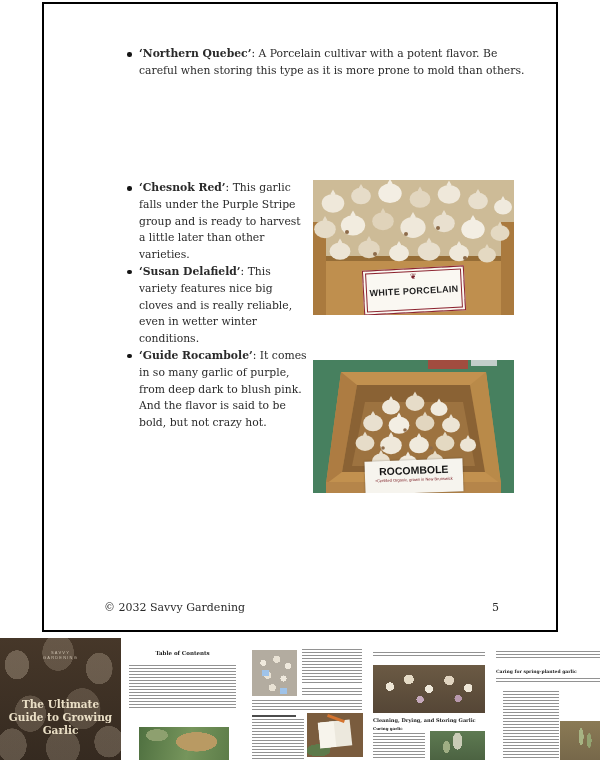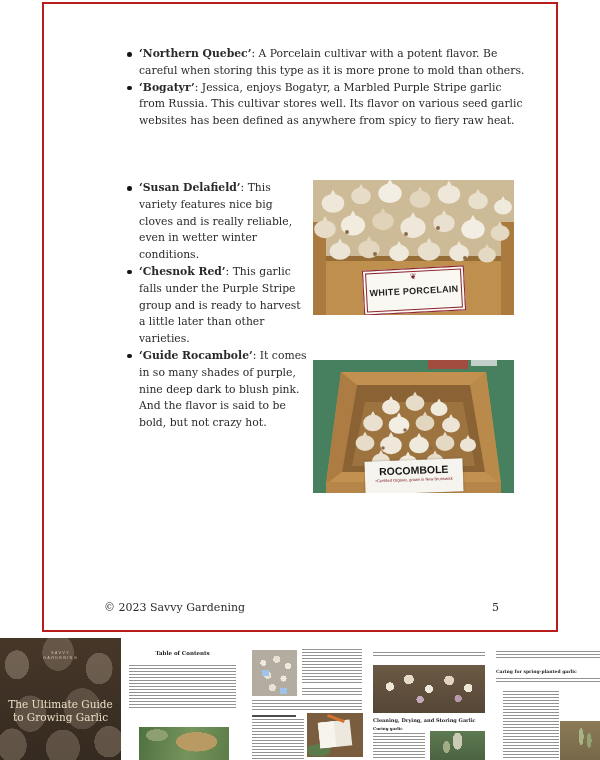--- a/index.html
+++ b/index.html
@@ -2,21 +2,21 @@
 <html><head>
 <meta charset="utf-8">
 <style>
   * { margin:0; padding:0; box-sizing:border-box; }
   html,body { width:600px; height:760px; background:#ffffff; overflow:hidden;
               font-family:"DejaVu Serif", serif; }
   .stage { position:relative; width:600px; height:760px; background:#fff; overflow:hidden; }
 
   
   .doc-page { position:absolute; left:42px; top:2px; width:516px; height:630px;
-              background:#fff; border:2px solid #b91c1c; }
+              background:#fff; border:2px solid #000000; }
   .bullets { position:absolute; list-style:none; color:#2a2a2a;
              font-size:10.8px; line-height:16.8px; }
   .bullets li { position:relative; padding-left:14px; }
   .bullets li::before { content:""; position:absolute; left:2px; top:6px;
              width:4.5px; height:4.5px; border-radius:50%; background:#141414; }
   .bullets b { font-weight:700; }
   .bullets-full { left:81px; top:42px; width:404px; }
   .bullets-narrow { left:81px; top:176px; width:184px; }
 
   .photo { position:absolute; overflow:hidden; }
@@ -56,21 +56,21 @@
         radial-gradient(26px 30px at 25% 62%, rgba(216,200,178,.22) 60%, transparent 61%),
         radial-gradient(30px 34px at 68% 58%, rgba(216,200,178,.20) 60%, transparent 61%),
         radial-gradient(24px 28px at 10% 88%, rgba(216,200,178,.26) 60%, transparent 61%),
         radial-gradient(28px 30px at 52% 90%, rgba(216,200,178,.24) 60%, transparent 61%),
         radial-gradient(24px 26px at 90% 85%, rgba(216,200,178,.26) 60%, transparent 61%),
         linear-gradient(#463729, #352a20); }
   .cover-brand { position:absolute; top:12px; left:0; right:0; text-align:center;
       font-family:"Liberation Sans", sans-serif; font-size:4px; letter-spacing:1.2px;
       color:#cbbfae; line-height:5px; }
   .cover-title { position:absolute; top:60px; left:8px; right:8px; text-align:center;
-      font-weight:400; font-size:10.5px; line-height:13px; color:#eadfc6; }
+      font-weight:700; font-size:10.5px; line-height:13px; color:#eadfc6; }
 
   
   .tl { position:absolute; background:repeating-linear-gradient(to bottom, #929292 0 1px, transparent 1px 3px); }
   .tl-dark { position:absolute; background:#4c4c4c; height:1.5px; }
   .microhead { position:absolute; font-weight:700; color:#232323; font-size:5px; line-height:6px; white-space:nowrap; }
 
   
   .toc-title { position:absolute; top:12px; left:0; right:0; text-align:center;
       font-weight:700; font-size:5.5px; color:#222; }
   .toc-photo { position:absolute; left:17px; top:89px; width:90px; height:33px;
@@ -124,27 +124,26 @@
 </style>
 </head>
 <body>
 
 <div class="stage">
 
   <div class="doc-page">
 
     <ul class="bullets bullets-full">
       <li><b>‘Northern Quebec’</b><span>: A Porcelain cultivar with a potent flavor. Be careful when storing this type as it is more prone to mold than others.</span></li>
-      <li><b>‘Bogatyr’</b><span>: Jessica, enjoys Bogatyr, a Marbled Purple Stripe garlic from Russia. This cultivar stores well. Its flavor on various seed garlic websites has been defined as anywhere from spicy to fiery raw heat.</span></li>
     </ul>
 
     <ul class="bullets bullets-narrow">
+      <li><b>‘Chesnok Red’</b><span>: This garlic falls under the Purple Stripe group and is ready to harvest a little later than other varieties.</span></li>
       <li><b>‘Susan Delafield’</b><span>: This variety features nice big cloves and is really reliable, even in wetter winter conditions.</span></li>
-      <li><b>‘Chesnok Red’</b><span>: This garlic falls under the Purple Stripe group and is ready to harvest a little later than other varieties.</span></li>
-      <li><b>‘Guide Rocambole’</b><span>: It comes in so many shades of purple, nine deep dark to blush pink. And the flavor is said to be bold, but not crazy hot.</span></li>
+      <li><b>‘Guide Rocambole’</b><span>: It comes in so many garlic of purple, from deep dark to blush pink. And the flavor is said to be bold, but not crazy hot.</span></li>
     </ul>
 
     <figure class="photo photo1">
       <svg width="201" height="135" viewBox="0 0 201 135">
         <defs>
           <g id="bu">
               <ellipse cx="0" cy="1" rx="9" ry="7.5"></ellipse>
               <path d="M-2,-6.5 L0,-10 L2,-6.5 C1,-5 -1,-5 -2,-6.5 Z"></path>
             </g>
         </defs>
@@ -214,21 +213,21 @@
         <circle cx="92" cy="70" r="1.8" fill="#8d6b4a"></circle>
           <circle cx="118" cy="88" r="1.8" fill="#8d6b4a"></circle>
         <circle cx="70" cy="88" r="1.8" fill="#8d6b4a"></circle>
       </svg>
       <div class="sign2">
         <div class="sign-text">ROCOMBOLE</div>
         <div class="sign-sub">•Certified Organic, grown in New Brunswick</div>
       </div>
     </figure>
 
-    <div class="copyright">© 2023 Savvy Gardening</div>
+    <div class="copyright">© 2032 Savvy Gardening</div>
     <div class="pagenum">5</div>
   </div>
 
   <div class="thumb t1">
     <div class="cover-bg"></div>
     <div class="cover-brand">
       <div>SAVVY</div>
       <div>GARDENING</div>
     </div>
     <div class="cover-title">The Ultimate Guide to Growing Garlic</div>

